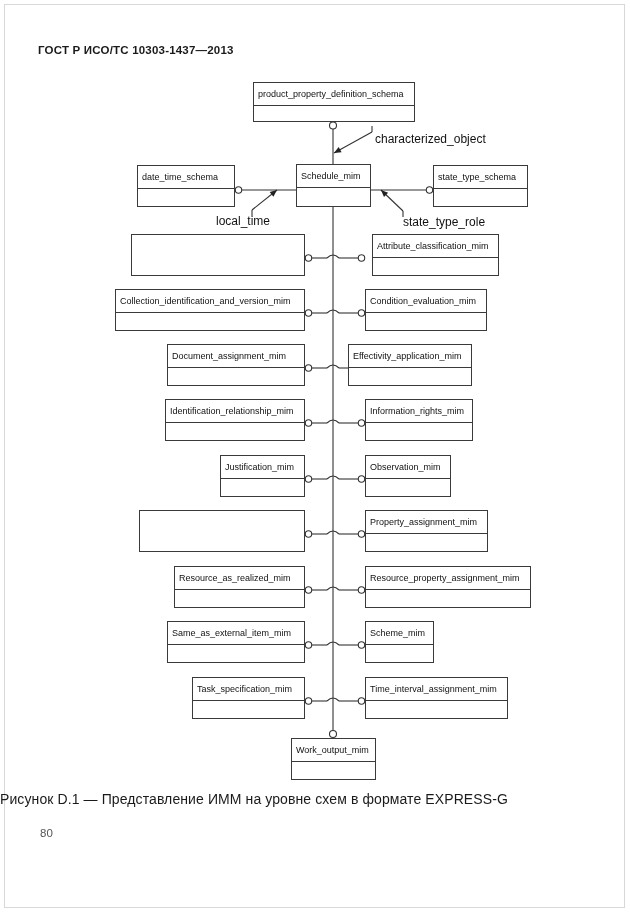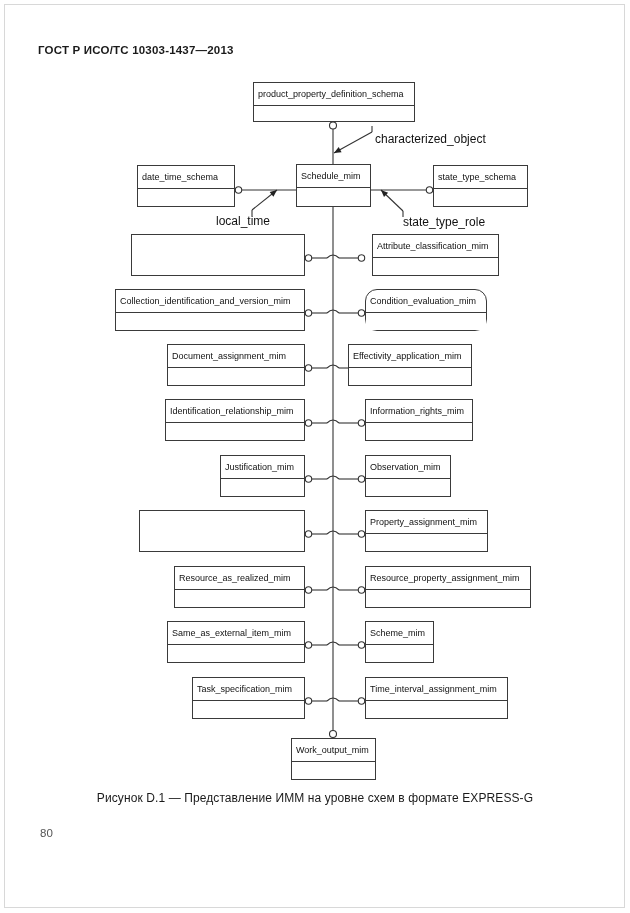--- a/index.html
+++ b/index.html
@@ -45,22 +45,21 @@
     left: 40px;
     top: 827px;
     font-size: 11.5px;
     color: #555;
   }
   .figure-caption {
     position: absolute;
     left: 0;
     top: 791px;
     width: 630px;
-    text-align: center;
-    font-size: 12px;
+    font-size: 14px;
     letter-spacing: 0.1px;
   }
 
   
   #diagram {
     position: absolute;
     left: 0;
     top: 0;
     width: 630px;
     height: 755px;
@@ -243,21 +242,21 @@
           <div class="ez-body"></div>
         </div>
         <div class="ez-box" style="left: 192px; top: 677px; width: 113px; height: 42px;">
           <div class="ez-title">Task_specification_mim</div>
           <div class="ez-body"></div>
         </div>
         <div class="ez-box" style="left: 365px; top: 234px; width: 127px; height: 42px; margin-left: 7px;">
           <div class="ez-title">Attribute_classification_mim</div>
           <div class="ez-body"></div>
         </div>
-        <div class="ez-box" style="left: 365px; top: 289px; width: 122px; height: 42px; border-radius: 12px;">
+        <div class="ez-box" style="left: 365px; top: 289px; width: 122px; height: 42px;">
           <div class="ez-title">Condition_evaluation_mim</div>
           <div class="ez-body"></div>
         </div>
         <div class="ez-box" style="left: 348px; top: 344px; width: 124px; height: 42px;">
           <div class="ez-title">Effectivity_application_mim</div>
           <div class="ez-body"></div>
         </div>
         <div class="ez-box" style="left: 365px; top: 399px; width: 108px; height: 42px;">
           <div class="ez-title">Information_rights_mim</div>
           <div class="ez-body"></div>

